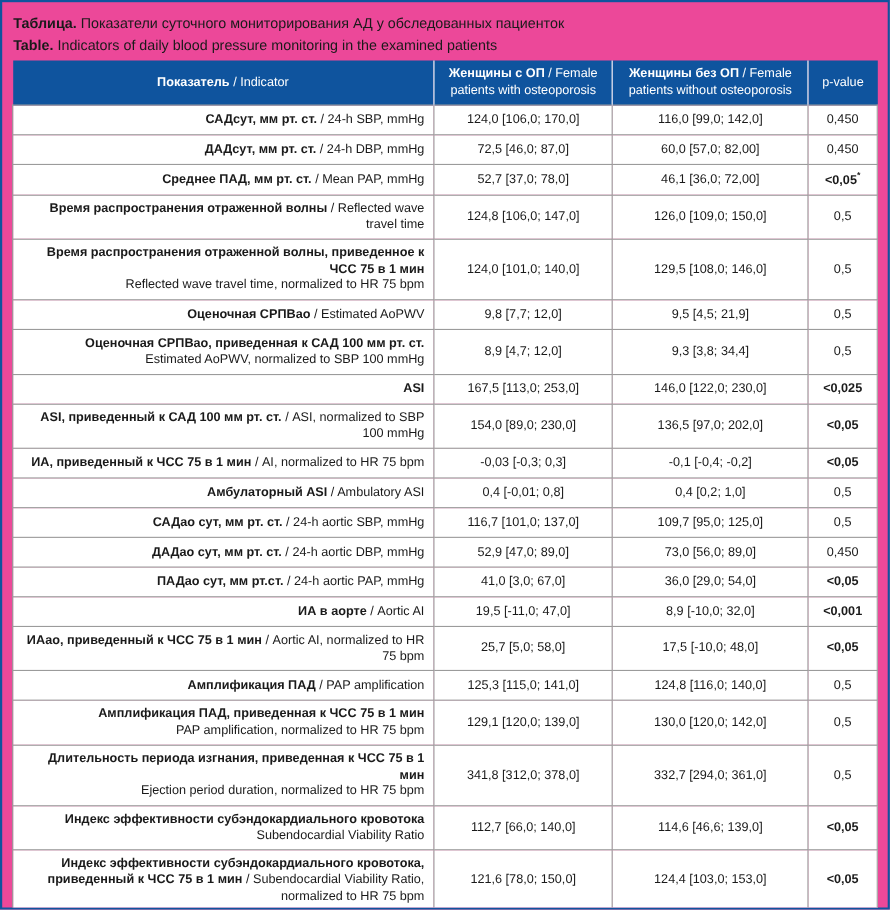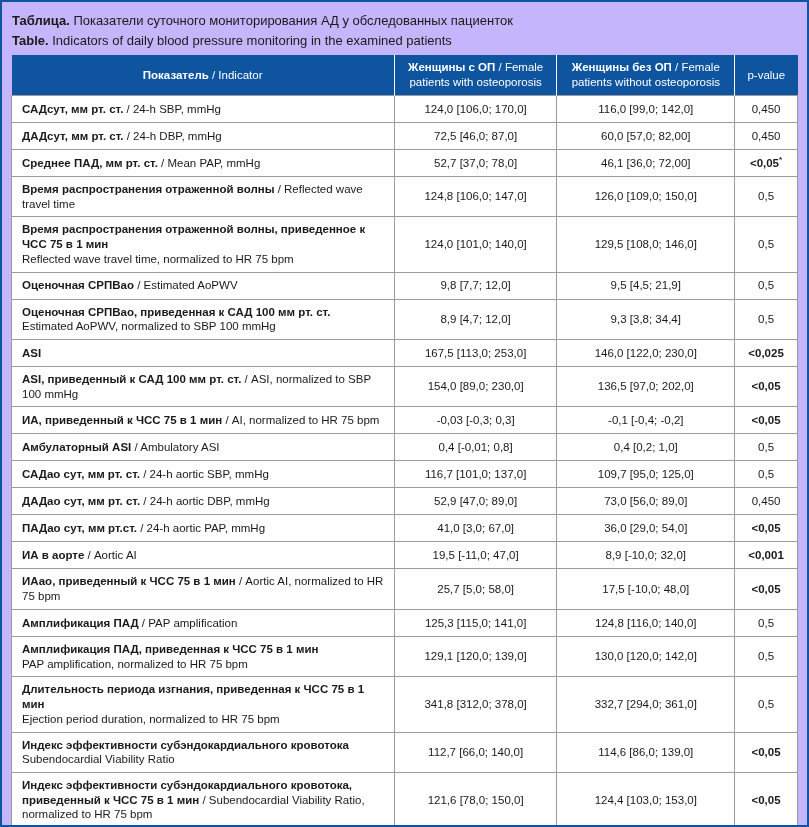--- a/index.html
+++ b/index.html
@@ -1,36 +1,36 @@
 <!DOCTYPE html>
 <html><head>
 <meta charset="utf-8">
 <style>
   html,body{margin:0;padding:0;background:#e8e8e8;}
   .page{
-    width:809px;height:827px;box-sizing:border-box;background:#c4b5fd;
+    width:809px;height:827px;box-sizing:border-box;background:#ec4899;
     border:2px solid #0F549E;padding:8px 9px 6px 9px;
     font-family:"Liberation Sans",sans-serif;color:#1a1a1a;overflow:hidden;
   }
   .title{font-size:13px;line-height:1.5;margin:1px 0 5px 1px;}
   .title b{font-weight:bold;}
   table.bp{width:100%;border-collapse:collapse;table-layout:fixed;}
   col.c1{width:48.7%;} col.c2{width:20.7%;} col.c3{width:22.6%;} col.c4{width:8%;}
   thead th{
     background:#0F549E;color:#ffffff;font-weight:normal;font-size:11.5px;
     line-height:1.3;text-align:center;vertical-align:middle;padding:5px 6px;height:30px;
     border:0;
   }
   thead th + th{border-left:1px solid #ffffff;}
   thead .b{font-weight:bold;}
   tbody td{
     border:1px solid #9b9b9b;font-size:11.5px;line-height:1.28;
     vertical-align:middle;padding:5px 8px;height:16px;background:#ffffff;
   }
-  td.ind{text-align:left;padding-left:10px;}
+  td.ind{text-align:right;padding-left:10px;}
   td.ind .ru{font-weight:bold;}
   td.val,td.p{text-align:center;padding-left:3px;padding-right:3px;}
   td.p.sig{font-weight:bold;text-align:center;}
   td.p sup{font-size:8px;}
 </style>
 </head>
 <body>
 
 <div class="page">
 
@@ -165,21 +165,21 @@
         </tr>
         <tr>
           <td class="ind"><span class="ru">Длительность периода изгнания, приведенная к ЧСС 75 в 1 мин</span><br><span class="en">Ejection period duration, normalized to HR 75 bpm</span></td>
           <td class="val">341,8 [312,0; 378,0]</td>
           <td class="val">332,7 [294,0; 361,0]</td>
           <td class="p">0,5</td>
         </tr>
         <tr>
           <td class="ind"><span class="ru">Индекс эффективности субэндокардиального кровотока</span><br><span class="en">Subendocardial Viability Ratio</span></td>
           <td class="val">112,7 [66,0; 140,0]</td>
-          <td class="val">114,6 [86,0; 139,0]</td>
+          <td class="val">114,6 [46,6; 139,0]</td>
           <td class="p sig">&lt;0,05</td>
         </tr>
         <tr>
           <td class="ind"><span class="ru">Индекс эффективности субэндокардиального кровотока, приведенный к ЧСС 75 в 1 мин</span> / <span class="en">Subendocardial Viability Ratio, normalized to HR 75 bpm</span></td>
           <td class="val">121,6 [78,0; 150,0]</td>
           <td class="val">124,4 [103,0; 153,0]</td>
           <td class="p sig">&lt;0,05</td>
         </tr>
       </tbody>
   </table>

